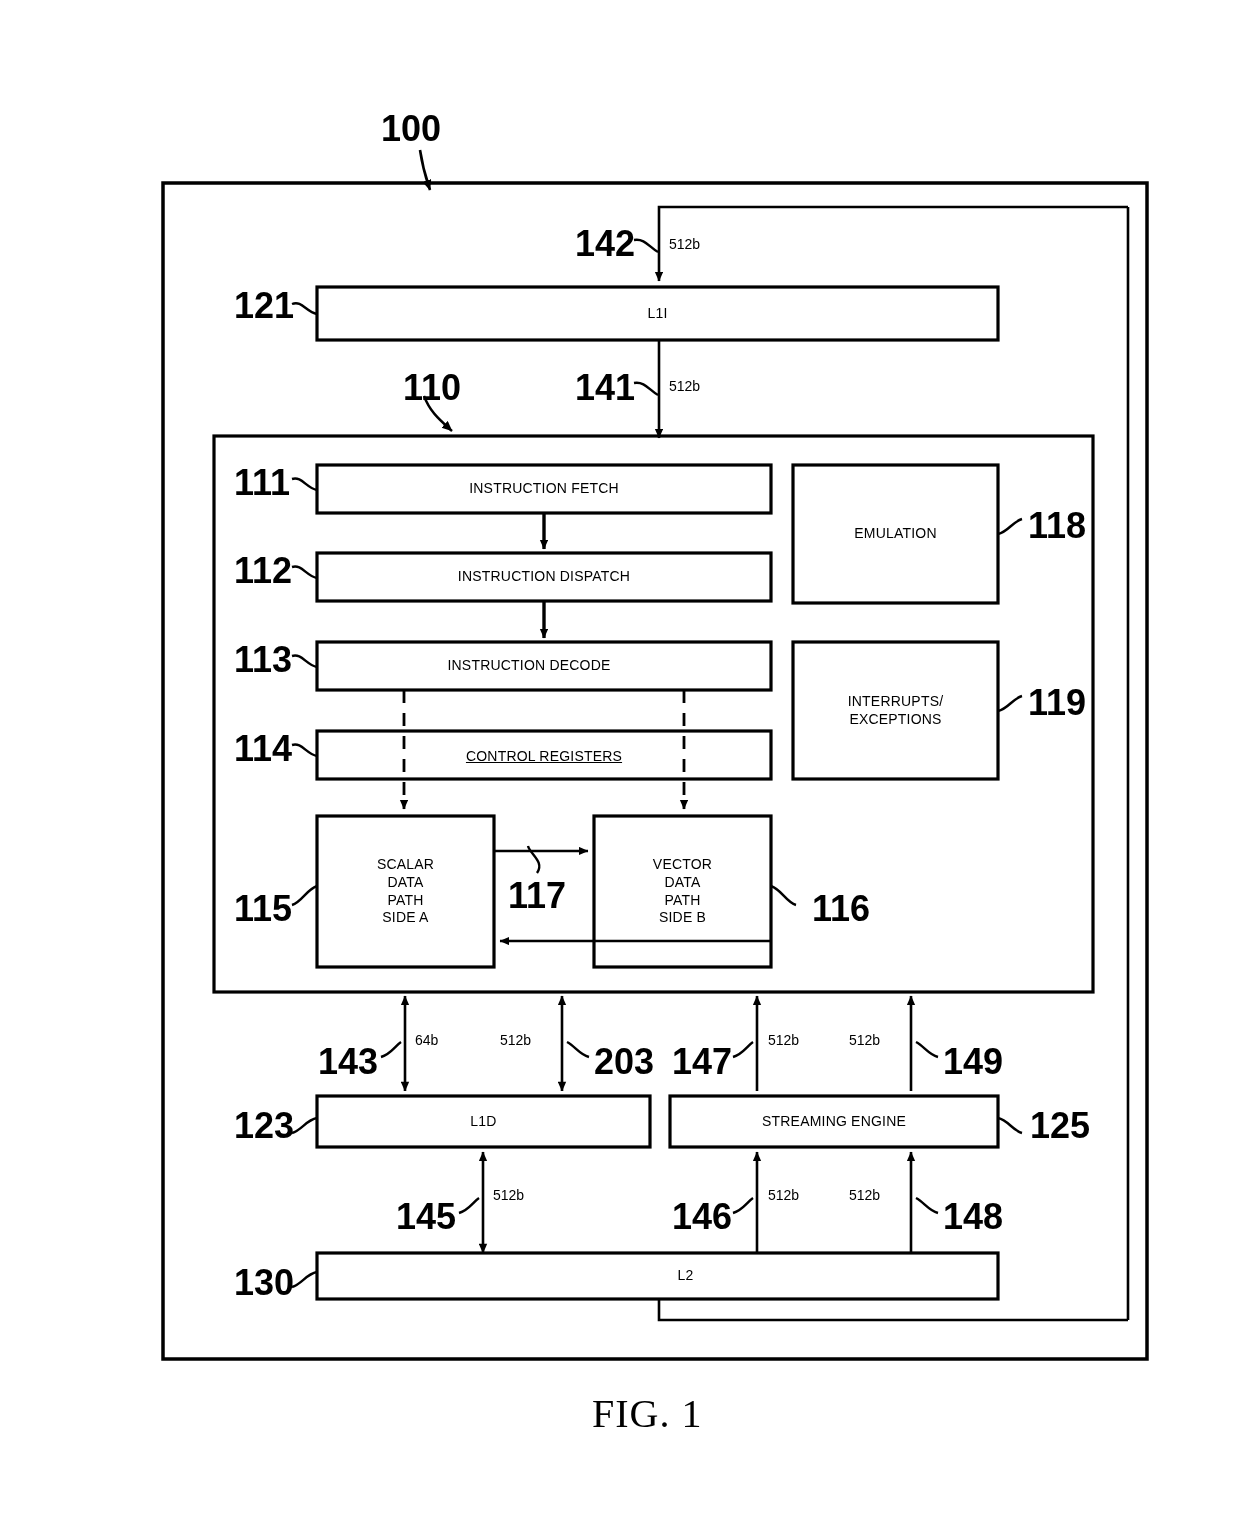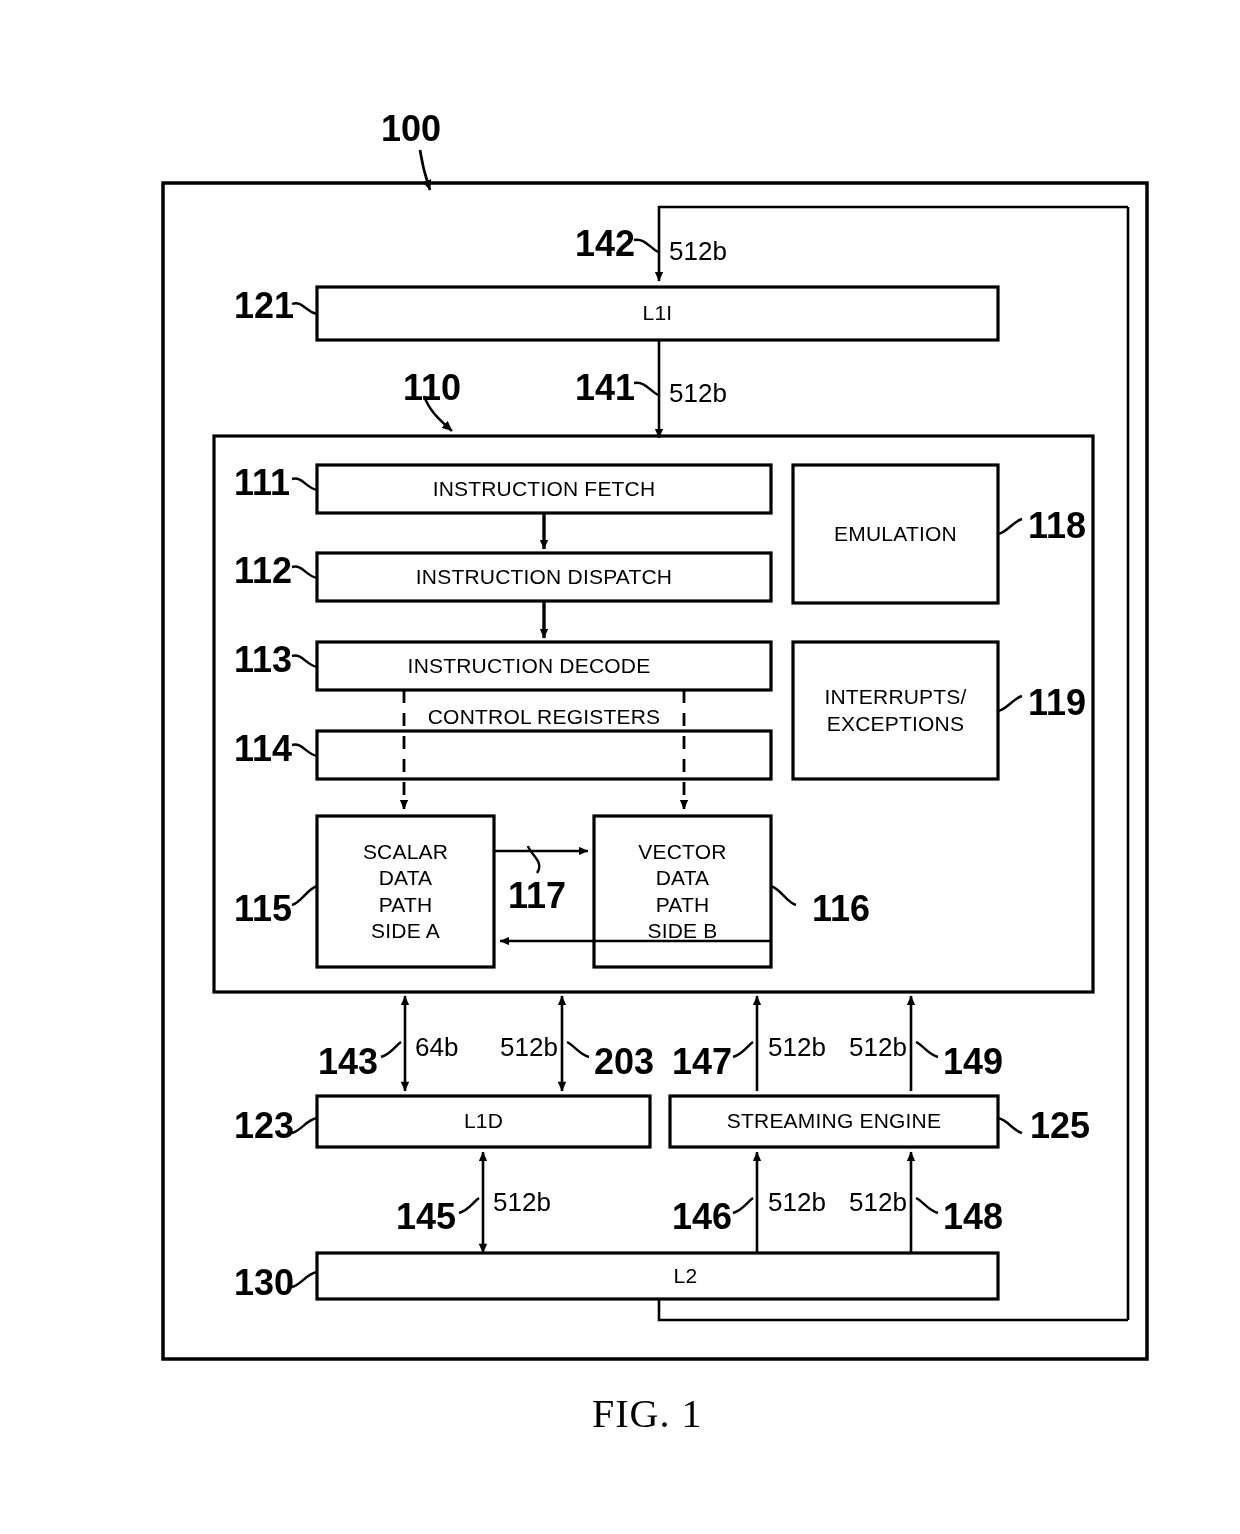--- a/index.html
+++ b/index.html
@@ -23,39 +23,39 @@
     width: 1240px;
     height: 1534px;
   }
   .box-label {
     position: absolute;
     display: flex;
     align-items: center;
     justify-content: center;
     text-align: center;
     font-family: "Liberation Sans", sans-serif;
-    font-size: 21px;
+    font-size: 14px;
     font-weight: 400;
     letter-spacing: 0.2px;
     line-height: 1.26;
     color: #000;
     pointer-events: none;
   }
   .ref-num {
     position: absolute;
     font-family: "Liberation Sans", sans-serif;
     font-size: 36px;
     font-weight: 700;
     color: #000;
     white-space: nowrap;
   }
   .bit-label {
     position: absolute;
     font-family: "Liberation Sans", sans-serif;
-    font-size: 26px;
+    font-size: 14px;
     font-weight: 400;
     color: #000;
     white-space: nowrap;
   }
   .fig-caption {
     position: absolute;
     font-family: "Liberation Serif", serif;
     font-size: 40px;
     font-weight: 400;
     letter-spacing: 1px;
@@ -187,21 +187,21 @@
   <div class="ref-num" style="left:234px; top:462px;">111</div>
   <div class="box-label" style="left:317px; top:465px; width:454px; height:48px;">INSTRUCTION FETCH</div>
 
   <div class="ref-num" style="left:234px; top:550px;">112</div>
   <div class="box-label" style="left:317px; top:553px; width:454px; height:48px;">INSTRUCTION DISPATCH</div>
 
   <div class="ref-num" style="left:234px; top:639px;">113</div>
   <div class="box-label" style="left:317px; top:642px; width:424px; height:48px;">INSTRUCTION DECODE</div>
 
   <div class="ref-num" style="left:234px; top:728px;">114</div>
-  <div class="box-label" style="left:317px; top:691px; width:454px; height:52px;">CONTROL REGISTERS</div>
+  <div class="box-label" style="left:317px; top:731px; width:454px; height:52px;text-decoration:underline;">CONTROL REGISTERS</div>
 
   <div class="ref-num" style="left:234px; top:888px;">115</div>
   <div class="box-label multiline" style="left:317px; top:816px; width:177px; height:151px;">
     <span>SCALAR</span>
     <span>DATA</span>
     <span>PATH</span>
     <span>SIDE A</span>
   </div>
 
   <div class="ref-num" style="left:812px; top:888px;">116</div>

